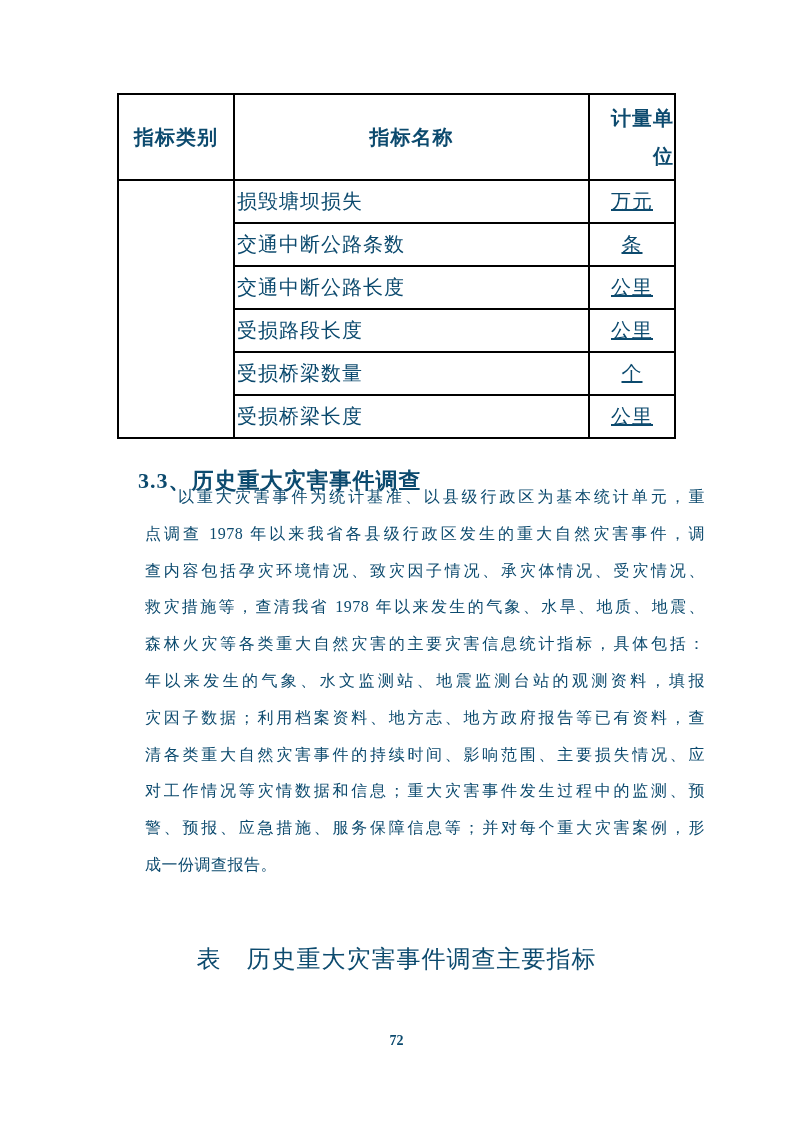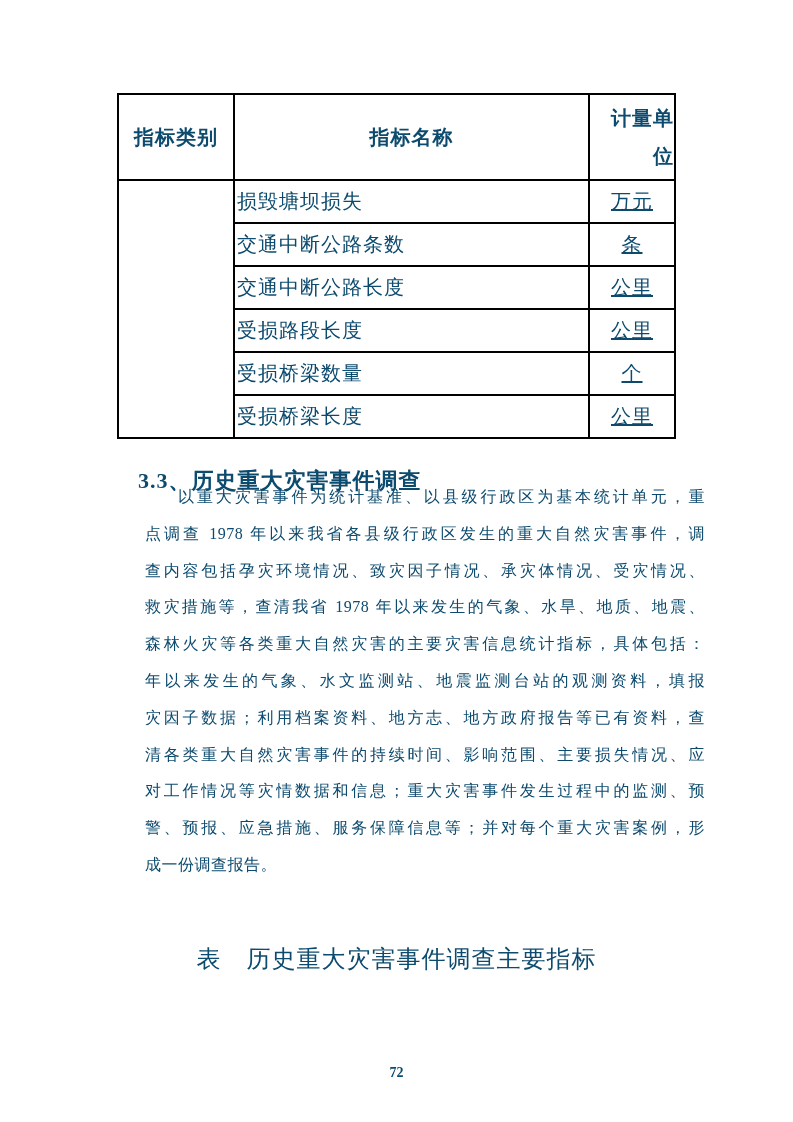--- a/index.html
+++ b/index.html
@@ -96,21 +96,20 @@
 
   
   .page-number {
     position: absolute;
     left: 0;
     top: 1033px;
     width: 100%;
     text-align: center;
     font-size: 14px;
     font-weight: bold;
-    margin-top: 32px;
   }
 </style>
 </head>
 <body>
 
 <div class="page">
 
   <table class="indicator-table">
     <colgroup>
       <col style="width:116px">

